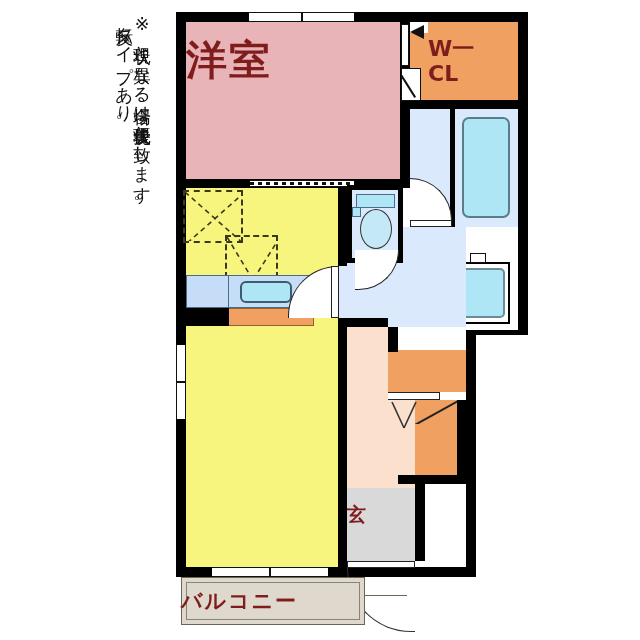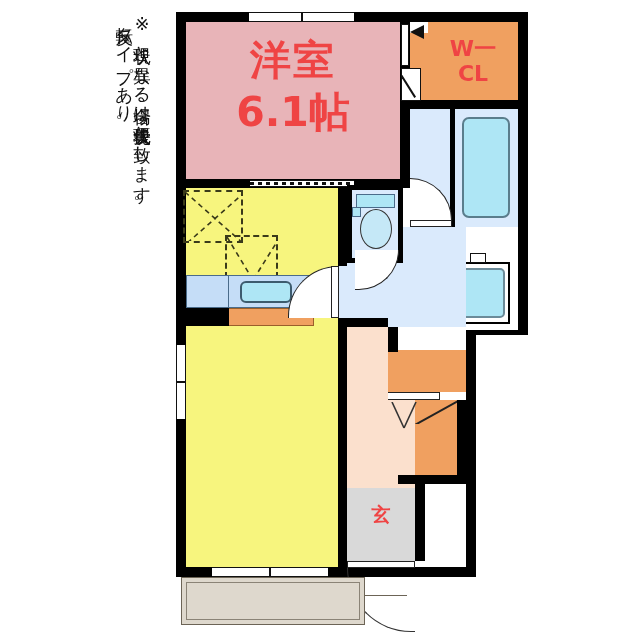--- a/index.html
+++ b/index.html
@@ -9,21 +9,21 @@
   .abs{position:absolute;box-sizing:border-box;}
   
   #note{left:108px;top:14px;width:42px;height:600px;
         writing-mode:vertical-rl;text-orientation:upright;
         font-size:17.5px;line-height:1.02;letter-spacing:0px;
         color:#111;font-family:"DejaVu Sans",sans-serif;
         white-space:pre-wrap;font-weight:400;}
   
   .wall{background:#000;}
   .room{border:0;}
-  .lbl{position:absolute;color:#ef4444;text-align:center;line-height:1;
+  .lbl{position:absolute;color:#7f1d1d;line-height:1;
        font-family:"DejaVu Sans",sans-serif;}
 </style>
 </head>
 <body>
 
 <div id="stage">
 
   <div id="note" class="abs">※現状と異なる場合は現状優先と致します。
 反転タイプあり。</div>
 
@@ -37,21 +37,20 @@
   <div class="abs wall" style="left:466px;top:325px;width:62px;height:10px;"></div>
 
   <div class="abs wall" style="left:176px;top:567px;width:300px;height:10px;"></div>
 
   <div class="abs room" style="left:186px;top:22px;width:214px;height:157px;background:#e8b4b8;"></div>
 
   <div class="abs wall" style="left:400px;top:22px;width:10px;height:157px;"></div>
 
   <div class="abs wall" style="left:186px;top:179px;width:224px;height:9px;"></div>
   <div class="lbl" style="left:186px;top:40px;width:214px;font-size:41px;font-weight:700;letter-spacing:2px;">洋室</div>
-  <div class="lbl" style="left:186px;top:92px;width:214px;font-size:41px;font-weight:700;letter-spacing:0px;">6.1帖</div>
 
   <div class="abs" style="left:249px;top:12px;width:105px;height:10px;background:#fff;border-top:1.5px solid #111;border-bottom:1.5px solid #111;"></div>
   <div class="abs" style="left:301px;top:12px;width:1.6px;height:10px;background:#111;"></div>
 
   <div class="abs" style="left:250px;top:180px;width:104px;height:7px;background:#fff;
               border-top:1.4px solid #111;border-bottom:1.4px solid #111;"></div>
   <div class="abs" style="left:250px;top:182.4px;width:104px;height:2.4px;
               background:repeating-linear-gradient(to right,#111 0 4px,#fff 4px 8px);"></div>
 
   <div class="abs" style="left:428px;top:22px;width:90px;height:78px;background:#f0a060;"></div>
@@ -175,15 +174,16 @@
   <div class="lbl" style="left:347px;top:505px;width:68px;font-size:19px;font-weight:600;">玄</div>
   <div class="abs wall" style="left:415px;top:484px;width:10px;height:77px;"></div>
 
   <div class="abs" style="left:347px;top:561px;width:68px;height:7px;background:#fff;border:1.3px solid #222;"></div>
   <div class="abs" style="left:347px;top:568px;width:68px;height:64px;
               border-bottom-left-radius:68px;border-bottom:1.7px solid #333;border-left:1.7px solid #333;background:transparent;"></div>
 
   <div class="abs" style="left:181px;top:577px;width:184px;height:48px;background:#ded8cd;
               border:1.5px solid #6c6456;"></div>
   <div class="abs" style="left:186px;top:582px;width:174px;height:38px;border:1.1px solid #8a8376;"></div>
+  <div class="lbl" style="left:181px;top:591px;width:184px;font-size:21px;font-weight:600;letter-spacing:2px;">バルコニー</div>
   <div class="abs" style="left:365px;top:595px;width:42px;height:1.4px;background:#6c6456;"></div>
 
 </div>
 
 </body></html>

